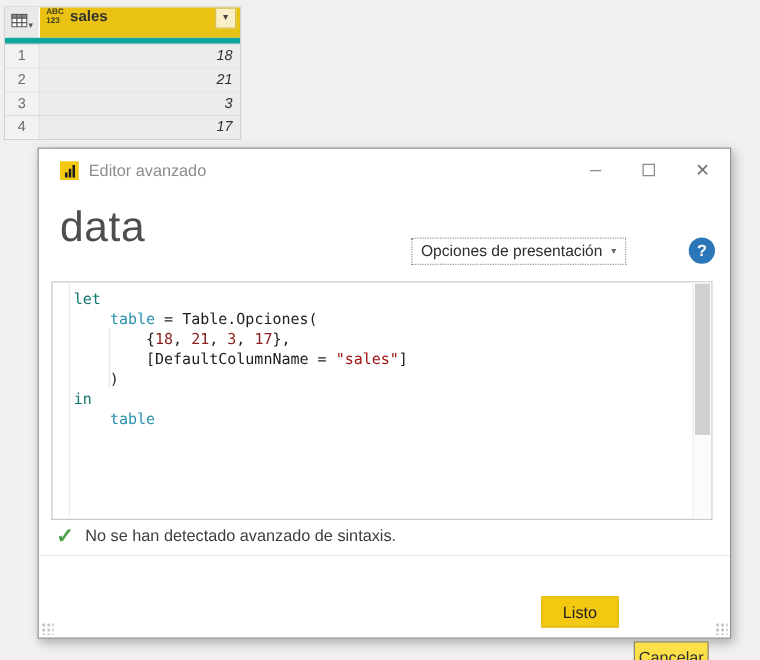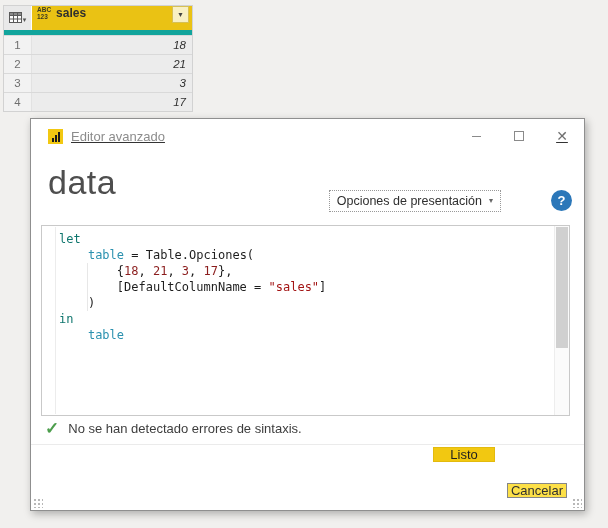--- a/index.html
+++ b/index.html
@@ -23,21 +23,21 @@
   .filter-btn { width:17px; height:17px; background:#f8f0c4; border:1px solid #d6c055; display:flex; align-items:center; justify-content:center; font-size:7px; color:#444; cursor:pointer; }
   .quality-bar { height:5px; background:#11a49c; }
   .t-row { display:flex; height:19px; border-top:1px solid #d9d9d9; font-size:11.5px; }
   .t-num { width:28px; background:#f2f2f2; color:#6f6f6f; display:flex; align-items:center; justify-content:center; border-right:1px solid #e2e2e2; }
   .t-val { flex:1; background:#ececec; color:#303030; font-style:italic; display:flex; align-items:center; justify-content:flex-end; padding-right:6px; }
 
   .grid-icon { display:inline-block; }
 
   
   .dialog { position:absolute; left:30px; top:118px; width:555px; height:393px; background:#fff; border:1px solid #8f8f8f; box-shadow:2px 3px 8px rgba(0,0,0,.28); }
-  .titlebar { position:absolute; left:0; top:0; right:0; height:34px; display:flex; align-items:center; padding:0 14px 0 17px;text-decoration:underline; }
+  .titlebar { position:absolute; left:0; top:0; right:0; height:34px; display:flex; align-items:center; padding:0 14px 0 17px; }
   .pbi-icon { width:15px; height:15px; background:#f2c811; display:flex; align-items:flex-end; justify-content:center; gap:1px; padding:2px; margin-right:8px; }
   .pbi-icon i { display:block; width:2px; background:#1a1a1a; }
   .dlg-title { font-size:13px; color:#8c8c8c; flex:1; }
   .win-controls { display:flex; align-items:center; gap:27px; }
   .wc { width:16px; height:16px; display:flex; align-items:center; justify-content:center; cursor:pointer; }
   .wc-min-glyph { width:9px; height:1px; background:#8a8a8a; }
   .wc-max-glyph { width:10px; height:10px; border:1px solid #8a8a8a; }
   .wc-close { font-size:14px; color:#6f6f6f; font-weight:400; }
 
   .heading { position:absolute; left:17px; top:44px; font-size:34px; font-weight:300; color:#4e4e4e; letter-spacing:.5px; }
@@ -57,21 +57,21 @@
   .indent-guide { position:absolute; left:45px; top:37px; height:48px; width:1px; background:#e7e7e7; }
   .scrollbar { position:absolute; right:0; top:0; bottom:0; width:15px; border-left:1px solid #ededed; background:#fbfbfb; }
   .scroll-thumb { position:absolute; left:1px; right:1px; top:1px; height:64%; background:#d0d0d0; cursor:pointer; }
 
   .status-row { position:absolute; left:14px; top:301px; display:flex; align-items:center; gap:9px; }
   .check-icon { color:#4d9e4d; font-size:17px; font-weight:bold; line-height:17px; }
   .status-text { font-size:13px; color:#3d3d3d; }
 
   .footer-sep { position:absolute; left:0; right:0; top:325px; height:1px; background:#ebebeb; }
 
-  .btn { position:absolute; top:328px; height:15px; font-size:13px; font-family:"Liberation Sans",sans-serif; display:flex; align-items:center; justify-content:center; cursor:pointer; }
+  .btn { position:absolute; top:358px; height:25px; font-size:13px; font-family:"Liberation Sans",sans-serif; display:flex; align-items:center; justify-content:center; cursor:pointer; }
   .btn-done { left:402px; width:62px; background:#f2c811; border:1px solid #e3ba0d; color:#1f1f1f; }
   .btn-cancel { left:476px; width:60px; background:#fde047; border:1px solid #868686; color:#2f2f2f;margin-top:36px; }
 
   .grip { position:absolute; width:10px; height:10px; bottom:2px; background-image:radial-gradient(#b0b0b0 1px, transparent 1.2px); background-size:4px 4px; opacity:.9; }
   .grip-br { right:2px; cursor:nwse-resize; }
   .grip-bl { left:2px; cursor:nesw-resize; }
 </style>
 </head>
 <body>
 
@@ -165,21 +165,21 @@
         <div class="code-line"><span class="tok-kw">in</span></div>
         <div class="code-line"><span class="tok-p">    </span><span class="tok-id">table</span></div>
       </div>
     <div class="scrollbar">
       <div class="scroll-thumb"></div>
     </div>
   </div>
 
   <div class="status-row">
     <span class="check-icon">✓</span>
-    <span class="status-text">No se han detectado errores de sintaxis.</span>
+    <span class="status-text">No se han detectado avanzado de sintaxis.</span>
   </div>
 
   <div class="footer-sep"></div>
 
   <div class="btn btn-done">Listo</div>
   <div class="btn btn-cancel">Cancelar</div>
 
   <div class="grip grip-bl"></div>
   <div class="grip grip-br"></div>
 </div>

